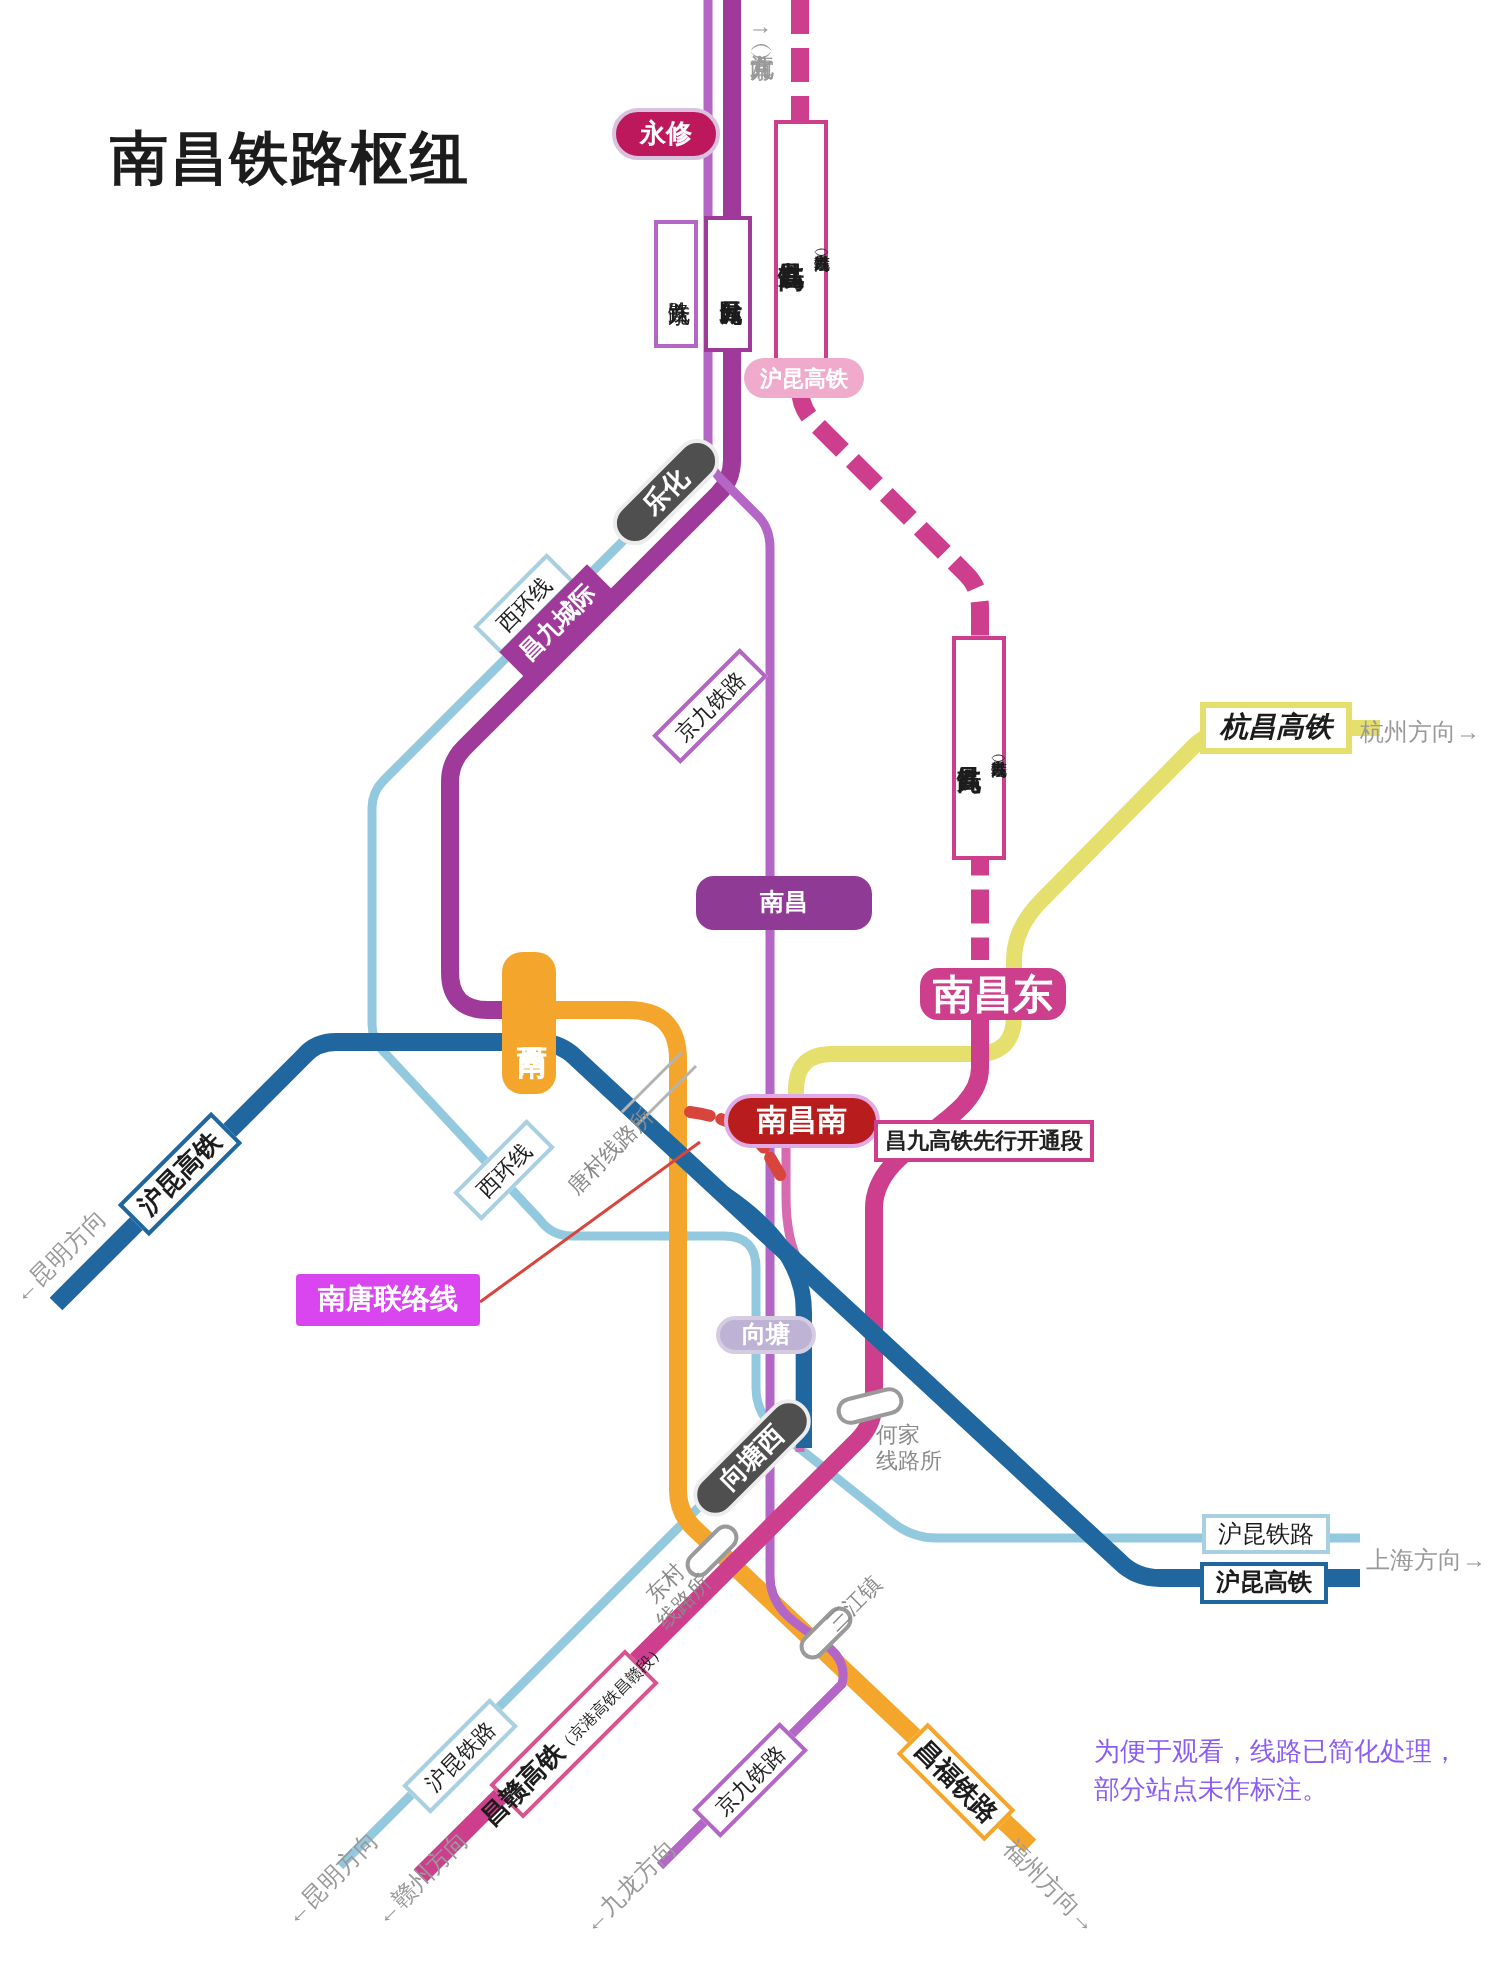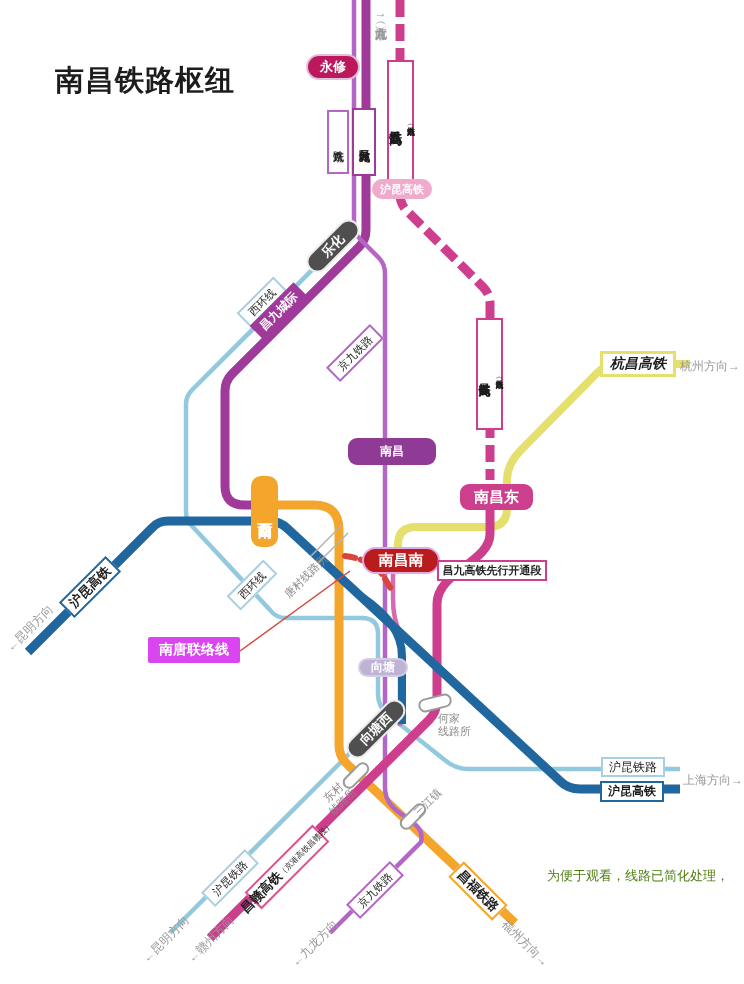--- a/index.html
+++ b/index.html
@@ -1,21 +1,21 @@
 <!DOCTYPE html>
 <html><head>
 <meta charset="utf-8">
 <style>
   html,body{margin:0;padding:0;background:#fff;}
   #stage{position:relative;width:744px;height:984px;background:#fff;overflow:hidden;
          font-family:"Liberation Sans","DejaVu Sans",sans-serif;}
   #rails{position:absolute;left:0;top:0;}
   .abs{position:absolute;box-sizing:border-box;}
   .title{font-size:29px;font-weight:700;color:#1c1c1c;line-height:37px;letter-spacing:1px;}
-  .note{font-size:13px;color:#4d7c0f;line-height:19px;}
+  .note{font-size:13px;color:#8b5cf6;line-height:19px;}
   .dir{font-size:12px;color:#999;white-space:nowrap;}
   .vtext{writing-mode:vertical-rl;text-orientation:mixed;}
   .pill{display:flex;align-items:center;justify-content:center;color:#fff;font-weight:700;}
   .lbox{display:flex;align-items:center;justify-content:center;background:#fff;color:#1c1c1c;white-space:nowrap;}
   .rot-45{transform:rotate(-45deg);}
   .rot45{transform:rotate(45deg);}
   .capsule{background:#fff;border:2.5px solid #9a9a9a;border-radius:8px;}
   .gtext{font-size:11px;color:#8a8a8a;line-height:13px;white-space:pre-line;text-align:left;}
   .sub{font-size:8px;font-weight:400;}
 </style>
@@ -74,21 +74,21 @@
   <div class="abs lbox rot-45" style="left:324px;top:343px;width:62px;height:20px;border:2px solid #b466c6;font-size:11px;">京九铁路</div>
   <div class="abs lbox" style="left:476px;top:318px;width:27px;height:112px;border:2.5px solid #cd3e8d;">
     <span class="vtext" style="font-size:12px;font-weight:700;">昌九高铁</span>
       <span class="vtext sub">（京港高铁昌九段）</span>
   </div>
 
   <div class="abs lbox" style="left:600px;top:351px;width:76px;height:26px;border:3px solid #e5df6e;font-size:14px;font-weight:700;font-style:italic;">杭昌高铁</div>
   <div class="abs dir" style="left:680px;top:358px;">杭州方向→</div>
 
   <div class="abs pill" style="left:348px;top:438px;width:88px;height:27px;background:#8f3b95;border-radius:9px;font-size:12px;">南昌</div>
-  <div class="abs pill" style="left:460px;top:484px;width:73px;height:26px;background:#cd3e8d;border-radius:9px;font-size:15px;">南昌东</div>
+  <div class="abs pill" style="left:460px;top:484px;width:73px;height:26px;background:#cd3e8d;border-radius:9px;font-size:20px;">南昌东</div>
   <div class="abs pill vtext" style="left:251px;top:476px;width:27px;height:71px;background:#f4a62c;border-radius:10px;font-size:15px;">南昌西</div>
   <div class="abs pill" style="left:362px;top:547px;width:78px;height:27px;background:#b91c1c;border:2px solid #dfaae6;border-radius:14px;font-size:15px;">南昌南</div>
 
   <div class="abs lbox" style="left:437px;top:560px;width:110px;height:21px;border:2px solid #cd3e8d;font-size:11px;font-weight:700;color:#222;text-align:center;">昌九高铁先行开通段</div>
 
   <div class="abs lbox rot-45" style="left:57px;top:576px;width:66px;height:22px;border:2.5px solid #20679f;font-size:13px;font-weight:700;">沪昆高铁</div>
   <div class="abs dir rot-45" style="left:0px;top:620px;">←昆明方向</div>
   <div class="abs lbox rot-45" style="left:226px;top:575px;width:52px;height:20px;border:2px solid #a9cfe2;font-size:11px;">西环线</div>
   <div class="abs gtext rot-45" style="left:270px;top:570px;width:72px;text-align:center;">唐村线路所</div>
   <div class="abs pill" style="left:148px;top:637px;width:92px;height:26px;background:#d946ef;border-radius:2px;font-size:14px;">南唐联络线</div>
@@ -115,15 +115,16 @@
       <span class="sub">（京港高铁昌赣段）</span>
   </div>
   <div class="abs dir rot-45" style="left:181px;top:931px;">←赣州方向</div>
   <div class="abs lbox rot-45" style="left:344px;top:880px;width:62px;height:20px;border:2px solid #b466c6;font-size:11px;">京九铁路</div>
   <div class="abs dir rot-45" style="left:285px;top:935px;">←九龙方向</div>
   <div class="abs lbox rot45" style="left:447px;top:880px;width:62px;height:22px;border:2.5px solid #f4a62c;font-size:13px;font-weight:700;">昌福铁路</div>
   <div class="abs dir rot45" style="left:495px;top:935px;">福州方向→</div>
 
   <div class="abs note" style="left:547px;top:866px;">
     <div>为便于观看，线路已简化处理，</div>
+    <div>部分站点未作标注。</div>
   </div>
 
 </div>
 
 </body></html>

